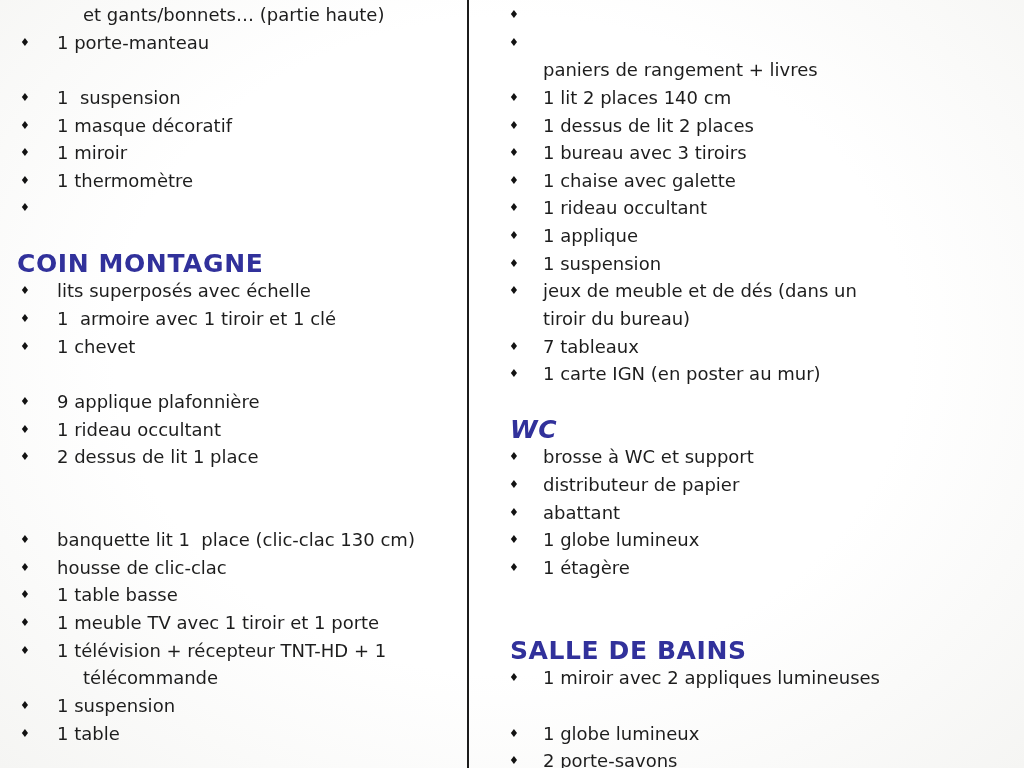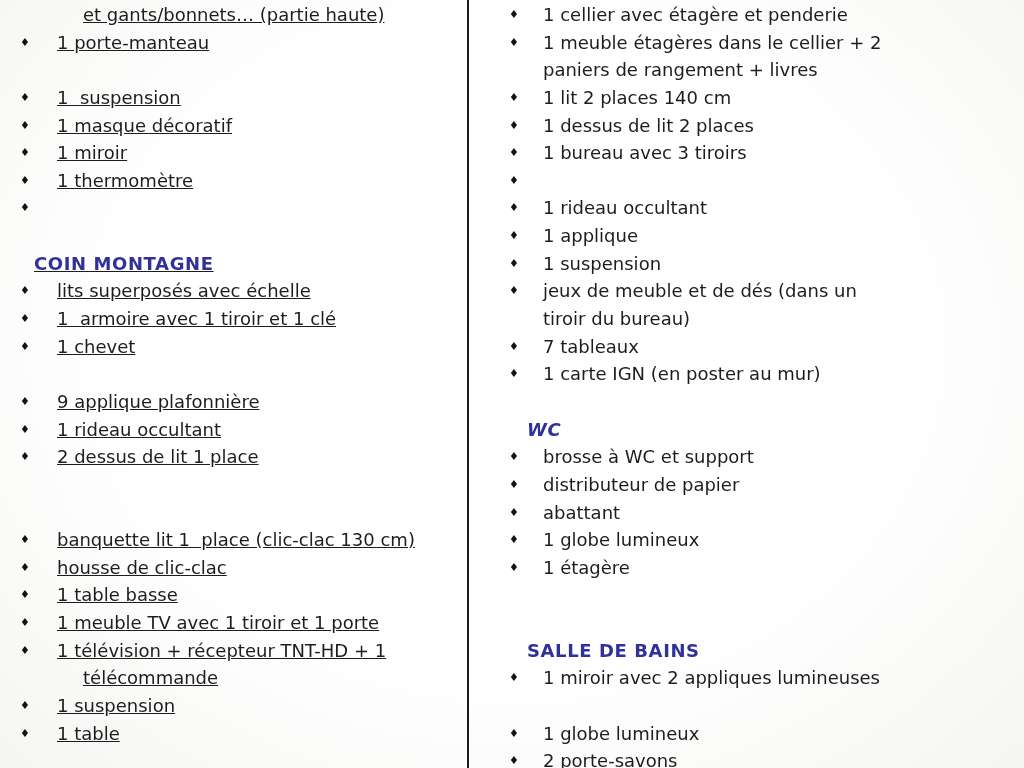--- a/index.html
+++ b/index.html
@@ -19,38 +19,37 @@
   .col{position:absolute;top:1px;}
   .col-left{left:16px;width:446px;}
   .col-right{left:506px;width:512px;}
   .line{
     position:relative;
     height:27.65px;line-height:27.65px;
     font-size:18px;
     white-space:pre;
     overflow:visible;
   }
-  .col-left  .line{padding-left:41px;text-decoration:underline;}
+  .col-left  .line{padding-left:41px;}
   .col-right .line{padding-left:37px;}
   .col-left  .line.heading{padding-left:1px;}
   .col-right .line.heading{padding-left:4px;}
   .col-left  .line.indent-deep{padding-left:67px;}
   .bullet{
     position:absolute;top:0;
     font-size:11px;line-height:27.65px;
     color:#121212;
   }
   .col-left  .bullet{left:4px;}
   .col-right .bullet{left:3px;}
   .heading .text{
     font-weight:bold;
     color:var(--heading-color,#31319b);
     letter-spacing:0.6px;
-    font-size:18px;
-    margin-left:17px;
+    font-size:25px;
   }
   .italic .text{font-style:italic;}
 </style>
 </head>
 <body>
 
 <div class="page">
   <div class="col col-left" id="col-left">
       <div class="line continuation indent-deep"><span class="text">et gants/bonnets… (partie haute)</span></div>
       <div class="line item"><span class="bullet">♦</span><span class="text">1 porte-manteau</span></div>
@@ -75,27 +74,27 @@
       <div class="line item"><span class="bullet">♦</span><span class="text">housse de clic-clac</span></div>
       <div class="line item"><span class="bullet">♦</span><span class="text">1 table basse</span></div>
       <div class="line item"><span class="bullet">♦</span><span class="text">1 meuble TV avec 1 tiroir et 1 porte</span></div>
       <div class="line item"><span class="bullet">♦</span><span class="text">1 télévision + récepteur TNT-HD + 1</span></div>
       <div class="line continuation indent-deep"><span class="text">télécommande</span></div>
       <div class="line item"><span class="bullet">♦</span><span class="text">1 suspension</span></div>
       <div class="line item"><span class="bullet">♦</span><span class="text">1 table</span></div>
     </div>
   <div class="divider"></div>
   <div class="col col-right" id="col-right">
-      <div class="line item"><span class="bullet">♦</span><span class="text">1 cellier avec étagère et penderie</span></div>
-      <div class="line item"><span class="bullet">♦</span><span class="text">1 meuble étagères dans le cellier + 2</span></div>
+      <div class="line item"><span class="bullet">♦</span></div>
+      <div class="line item"><span class="bullet">♦</span></div>
       <div class="line continuation"><span class="text">paniers de rangement + livres</span></div>
       <div class="line item"><span class="bullet">♦</span><span class="text">1 lit 2 places 140 cm</span></div>
       <div class="line item"><span class="bullet">♦</span><span class="text">1 dessus de lit 2 places</span></div>
       <div class="line item"><span class="bullet">♦</span><span class="text">1 bureau avec 3 tiroirs</span></div>
-      <div class="line item"><span class="bullet">♦</span></div>
+      <div class="line item"><span class="bullet">♦</span><span class="text">1 chaise avec galette</span></div>
       <div class="line item"><span class="bullet">♦</span><span class="text">1 rideau occultant</span></div>
       <div class="line item"><span class="bullet">♦</span><span class="text">1 applique</span></div>
       <div class="line item"><span class="bullet">♦</span><span class="text">1 suspension</span></div>
       <div class="line item"><span class="bullet">♦</span><span class="text">jeux de meuble et de dés (dans un</span></div>
       <div class="line continuation"><span class="text">tiroir du bureau)</span></div>
       <div class="line item"><span class="bullet">♦</span><span class="text">7 tableaux</span></div>
       <div class="line item"><span class="bullet">♦</span><span class="text">1 carte IGN (en poster au mur)</span></div>
       <div class="line blank"></div>
       <div class="line heading italic"><span class="text">WC</span></div>
       <div class="line item"><span class="bullet">♦</span><span class="text">brosse à WC et support</span></div>

